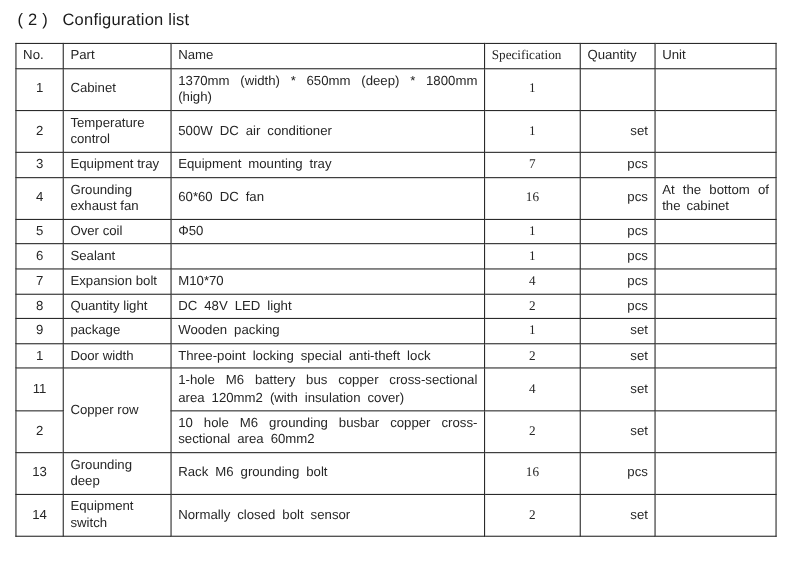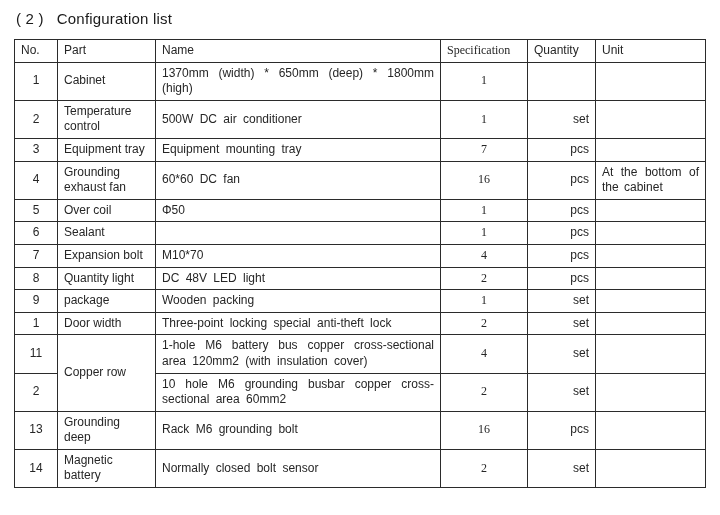--- a/index.html
+++ b/index.html
@@ -185,21 +185,21 @@
         <tr>
           <td class="c-no">13</td>
           <td class="c-part">Grounding deep</td>
           <td class="c-name">Rack M6 grounding bolt</td>
           <td class="c-spec">16</td>
           <td class="c-qty">pcs</td>
           <td class="c-unit"></td>
         </tr>
         <tr>
           <td class="c-no">14</td>
-          <td class="c-part">Magnetic battery</td>
+          <td class="c-part">Equipment switch</td>
           <td class="c-name">Normally closed bolt sensor</td>
           <td class="c-spec">2</td>
           <td class="c-qty">set</td>
           <td class="c-unit"></td>
         </tr>
       </tbody>
   </table>
 </div>
 
 </body></html>

